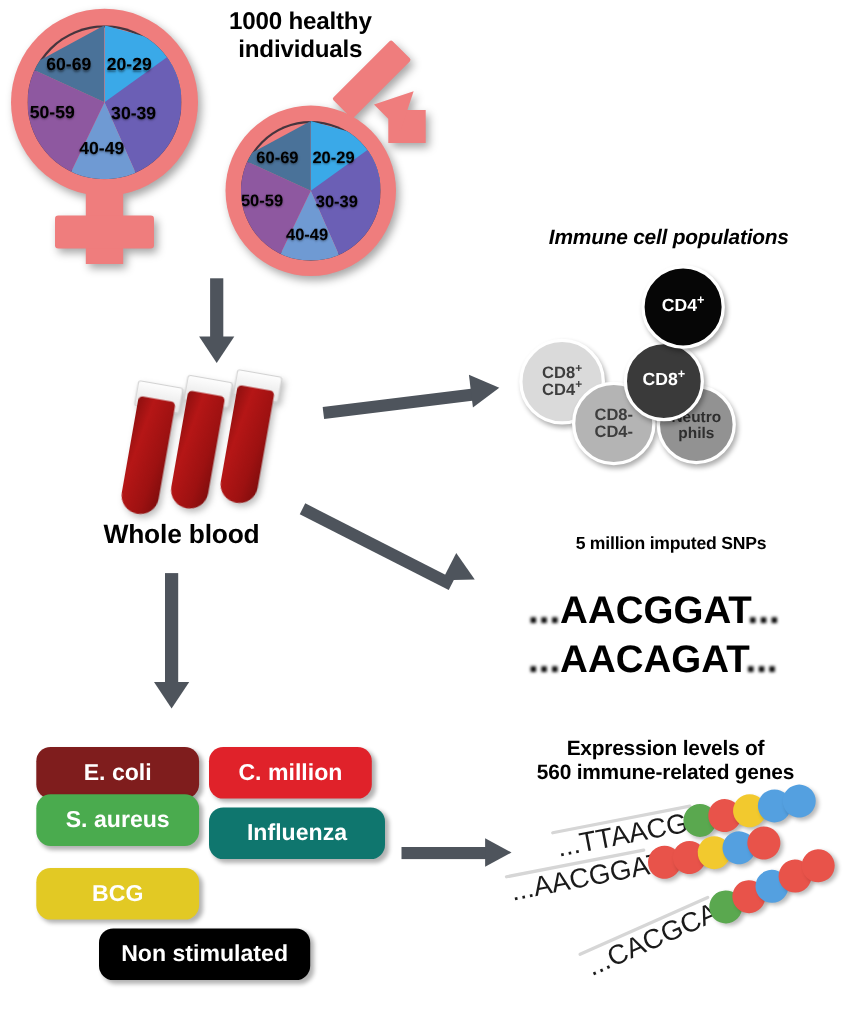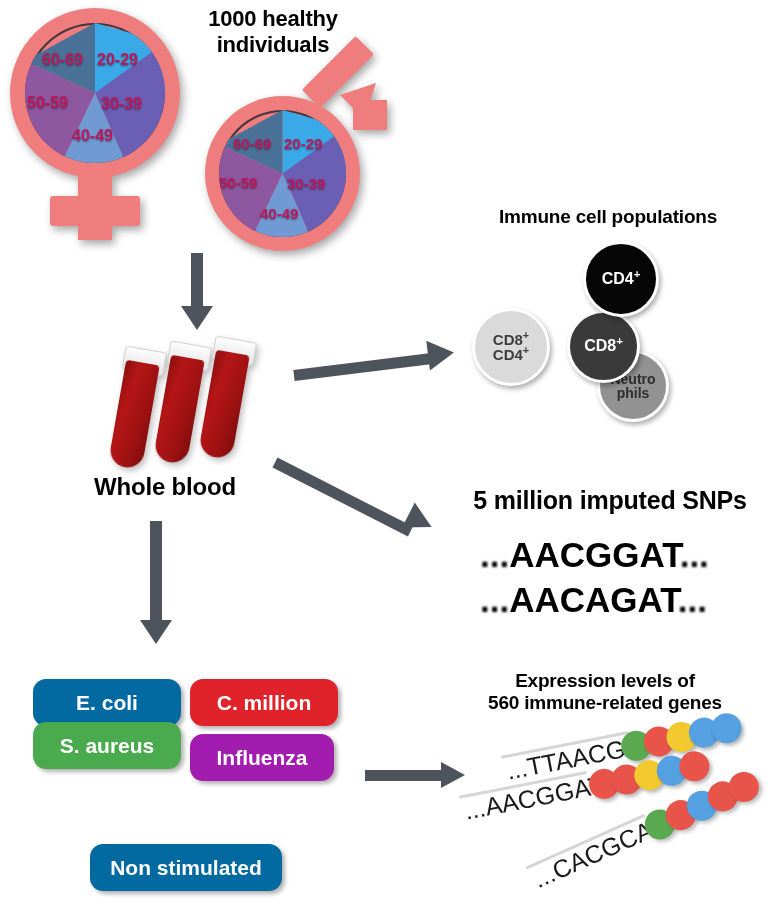--- a/index.html
+++ b/index.html
@@ -9,34 +9,34 @@
     -webkit-font-smoothing:antialiased;
   }
   .abs{position:absolute;}
 
   
   .heading{
     font-weight:bold;color:#000;text-align:center;line-height:1.18;
     letter-spacing:-0.2px;
   }
   #title-cohort{left:168px;top:6px;width:210px;font-size:22px;}
-  #title-immune{left:448px;top:206px;width:320px;font-size:19px;}
-  #title-snps{left:450px;top:486px;width:320px;font-size:25px;}
+  #title-immune{left:448px;top:206px;width:320px;font-size:19px;font-style:italic;}
+  #title-snps{left:450px;top:486px;width:320px;font-size:16px;}
   #title-expression{left:440px;top:670px;width:330px;font-size:19px;}
   #label-wholeblood{left:60px;top:473px;width:210px;font-size:24px;}
 
   
   .gender{filter:drop-shadow(3px 4px 4px rgba(0,0,0,0.35));}
 
   .pie-ring{border-radius:50%;background:#ef7d7d;}
   .pie-disc{border-radius:50%;overflow:hidden;position:absolute;
             box-shadow:0 0 0 2px rgba(40,40,50,.85) inset;}
   .seg{position:absolute;left:0;top:0;width:100%;height:100%;}
   .pie-label{
-    position:absolute;color:#be185d;font-weight:bold;
+    position:absolute;color:#000000;font-weight:bold;
     text-shadow:0 1px 2px rgba(0,0,0,.45);white-space:nowrap;
   }
 
   
   #female-symbol{left:10px;top:8px;width:180px;height:232px;}
   #female-ring{left:0;top:0;width:170px;height:170px;}
   #female-disc{left:15px;top:15px;width:140px;height:140px;}
   #female-stem{left:68px;top:160px;width:34px;height:72px;background:#ef7d7d;}
   #female-bar{left:40px;top:188px;width:90px;height:30px;background:#ef7d7d;border-radius:3px;}
 
@@ -164,20 +164,23 @@
   <div class="arrow-line" style="left:150px;top:521px;width:12px;height:104px;"></div>
   <div class="arrow-head" style="left:140px;top:620px;border-left:16px solid transparent;border-right:16px solid transparent;border-top:24px solid #4e545c;"></div>
 </div>
 
 <div class="abs heading" id="title-immune">Immune cell populations</div>
 
 <div class="abs" style="left:0;top:0;width:771px;height:922px;pointer-events:none;">
   <div class="bubble" style="left:472px;top:308px;width:78px;height:78px;background:#dadada;color:#3d3d3d;font-size:15px;">
     <span>CD8<sup class="sup">+</sup><br>CD4<sup class="sup">+</sup></span>
   </div>
+  <div class="bubble" style="left:520px;top:347px;width:76px;height:76px;background:#b4b4b4;color:#3d3d3d;font-size:15px;">
+    <span>CD8-<br>CD4-</span>
+  </div>
   <div class="bubble" style="left:597px;top:350px;width:72px;height:72px;background:#929292;color:#2e2e2e;font-size:14px;">
     <span>Neutro<br>phils</span>
   </div>
   <div class="bubble" style="left:567px;top:310px;width:73px;height:73px;background:#3a3a3a;color:#fff;font-size:16px;">
     <span>CD8<sup class="sup">+</sup></span>
   </div>
   <div class="bubble" style="left:583px;top:241px;width:76px;height:76px;background:#060606;color:#fff;font-size:16px;">
     <span>CD4<sup class="sup">+</sup></span>
   </div>
 </div>
@@ -186,25 +189,26 @@
 
 <div class="abs" style="left:480px;top:535px;">
   <span class="dots blurL" style="font-size:35px;font-weight:bold;">...</span><span class="faint blurM" style="font-size:35px;font-weight:bold;">AAC</span><span class="dark" style="font-size:35px;font-weight:bold;">G</span><span class="mid blurM" style="font-size:35px;font-weight:bold;">GAT</span><span class="dots blurL" style="font-size:35px;font-weight:bold;">...</span>
 </div>
 
 <div class="abs" style="left:480px;top:580px;">
   <span class="dots blurL" style="font-size:35px;font-weight:bold;">...</span><span class="faint blurM" style="font-size:35px;font-weight:bold;">AAC</span><span class="dark" style="font-size:35px;font-weight:bold;">A</span><span class="mid blurM" style="font-size:35px;font-weight:bold;">GAT</span><span class="dots blurL" style="font-size:35px;font-weight:bold;">...</span>
 </div>
 
 <div class="abs" style="left:33px;top:679px;width:310px;height:215px;">
-  <div class="chip" style="left:0px;top:0px;width:148px;height:47px;background:#0369a1;">E. coli</div>
+  <div class="chip" style="left:0px;top:0px;width:148px;height:47px;background:#7f1d1d;">E. coli</div>
   <div class="chip" style="left:157px;top:0px;width:148px;height:47px;background:#e0222a;">C. million</div>
   <div class="chip" style="left:0px;top:43px;width:148px;height:47px;background:#4aab4e;">S. aureus</div>
-  <div class="chip" style="left:157px;top:55px;width:144px;height:47px;background:#a21caf;">Influenza</div>
-  <div class="chip" style="left:57px;top:165px;width:192px;height:47px;background:#0369a1;">Non stimulated</div>
+  <div class="chip" style="left:157px;top:55px;width:160px;height:47px;background:#0f766e;">Influenza</div>
+  <div class="chip" style="left:0px;top:110px;width:148px;height:47px;background:#e2c924;">BCG</div>
+  <div class="chip" style="left:57px;top:165px;width:192px;height:47px;background:#000000;">Non stimulated</div>
 </div>
 
 <div>
   <div class="arrow-line" style="left:365px;top:770px;width:80px;height:11px;"></div>
   <div class="arrow-head" style="left:441px;top:762px;border-top:13px solid transparent;border-bottom:13px solid transparent;border-left:24px solid #4e545c;"></div>
 </div>
 
 <div class="abs heading" id="title-expression">Expression levels of<br>560 immune-related genes</div>
 
 <div class="abs" style="left:512px;top:772px;">

